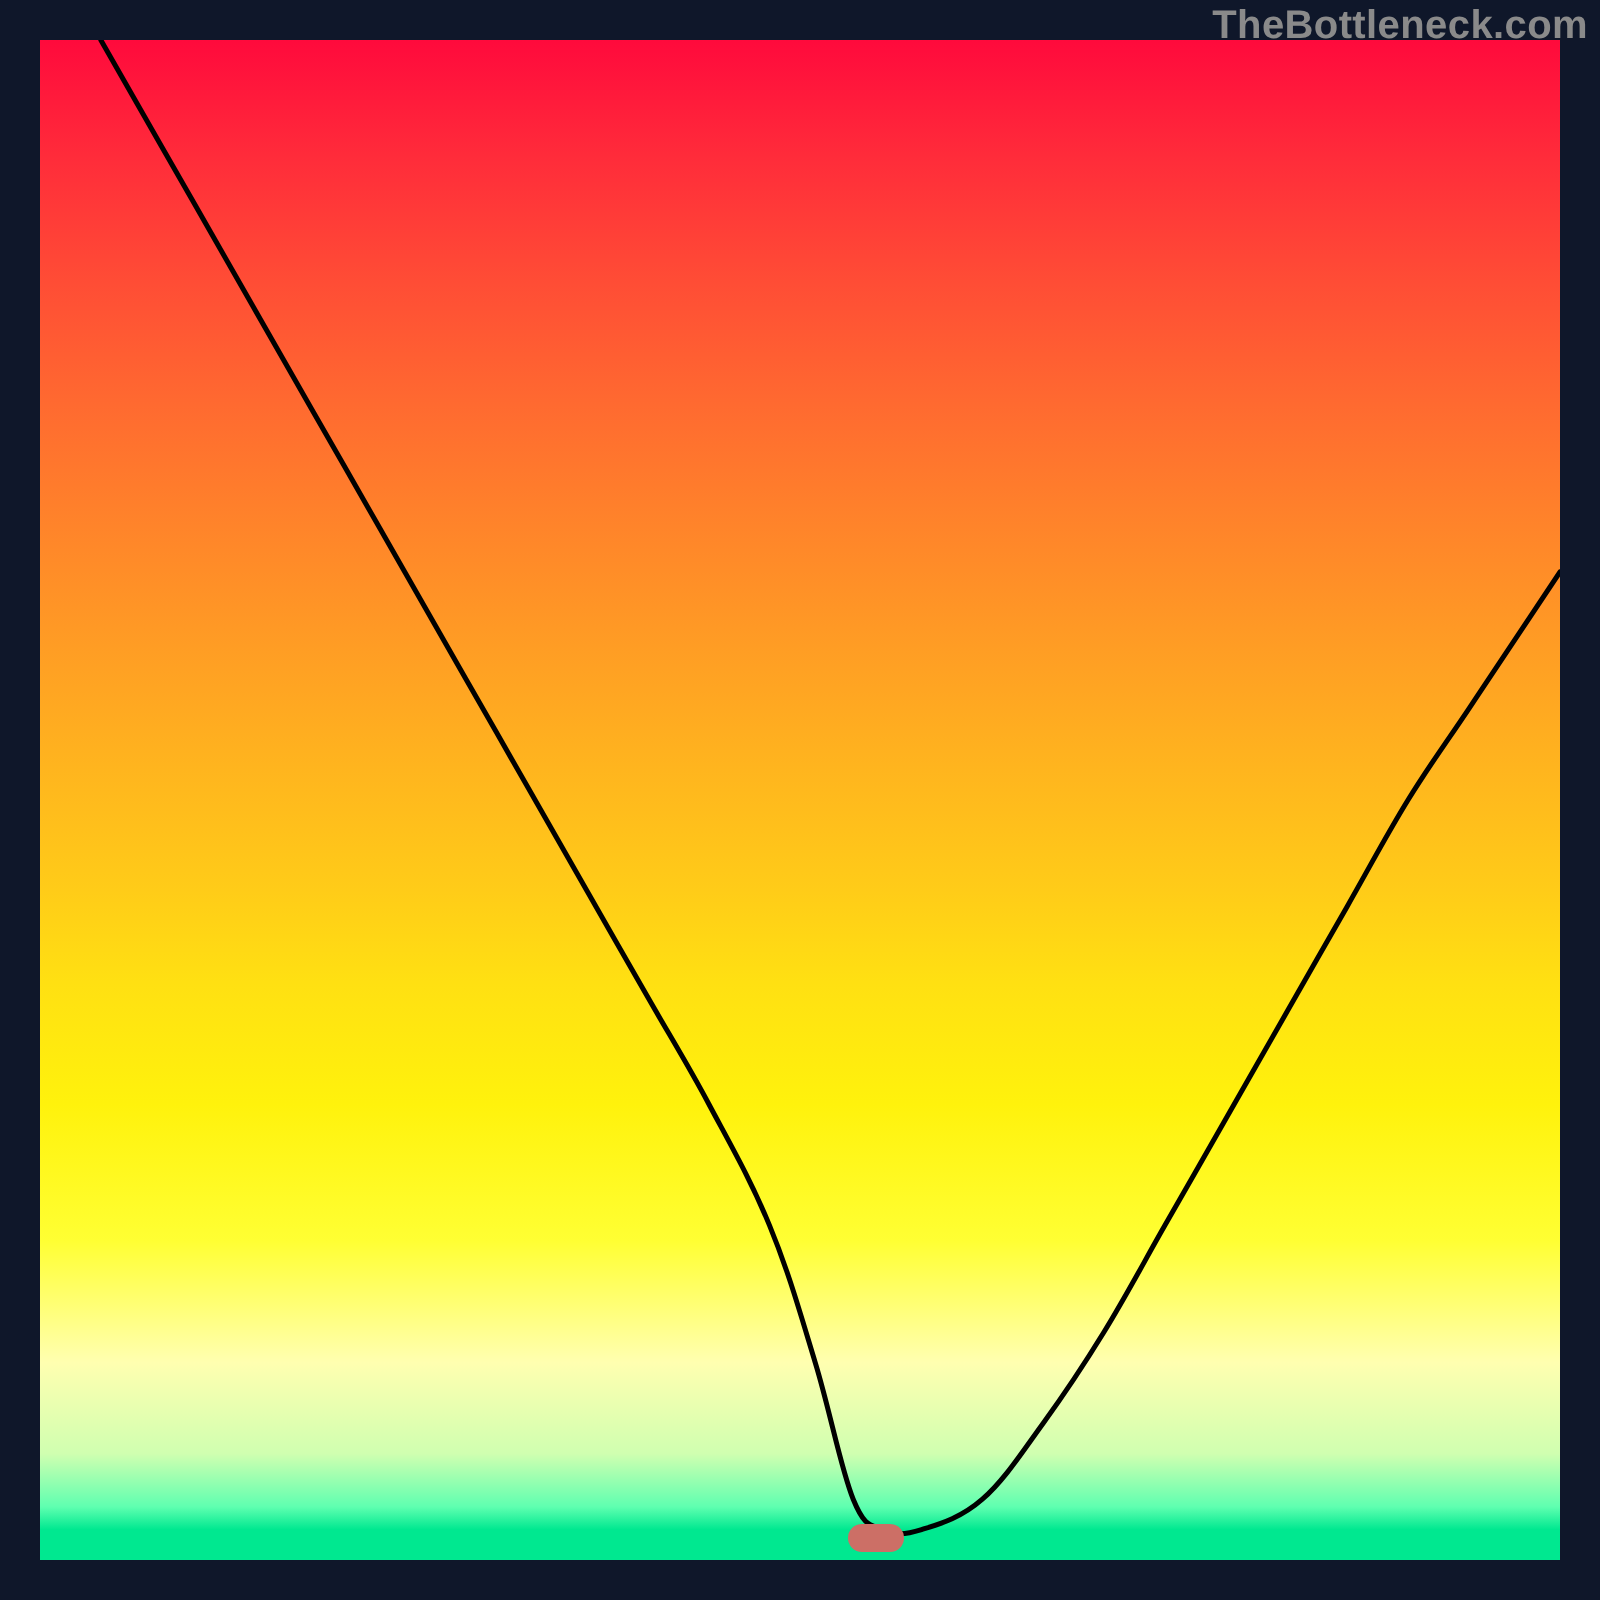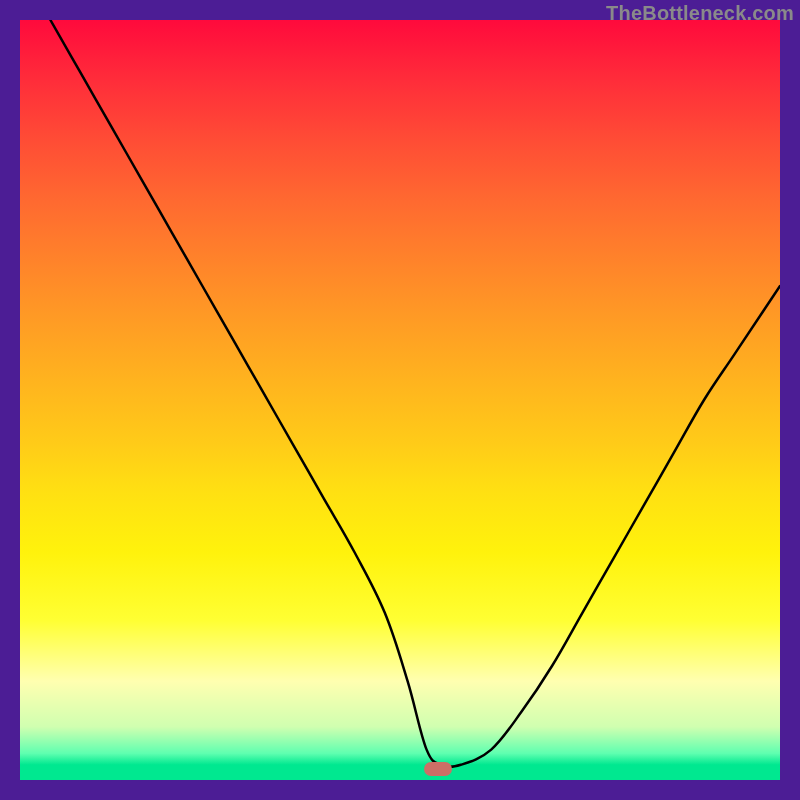--- a/index.html
+++ b/index.html
@@ -7,21 +7,21 @@
     padding: 0;
     width: 800px;
     height: 800px;
     background: #000;
     overflow: hidden;
   }
   .chart-container {
     position: relative;
     width: 800px;
     height: 800px;
-    background: #4c1d95;
+    background: #0f172a;
   }
   .plot-area {
     position: absolute;
     left: 20px;
     top: 20px;
     width: 760px;
     height: 760px;
     background: linear-gradient(to bottom,
       #ff0a3c 0%,
       #ff2d3a 8%,

